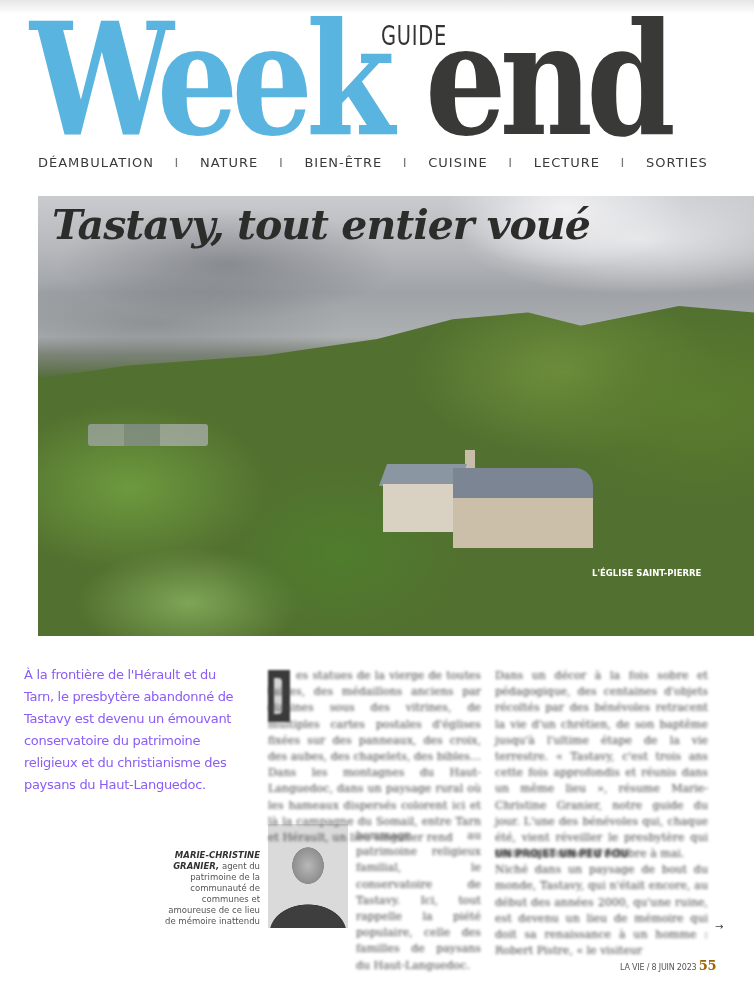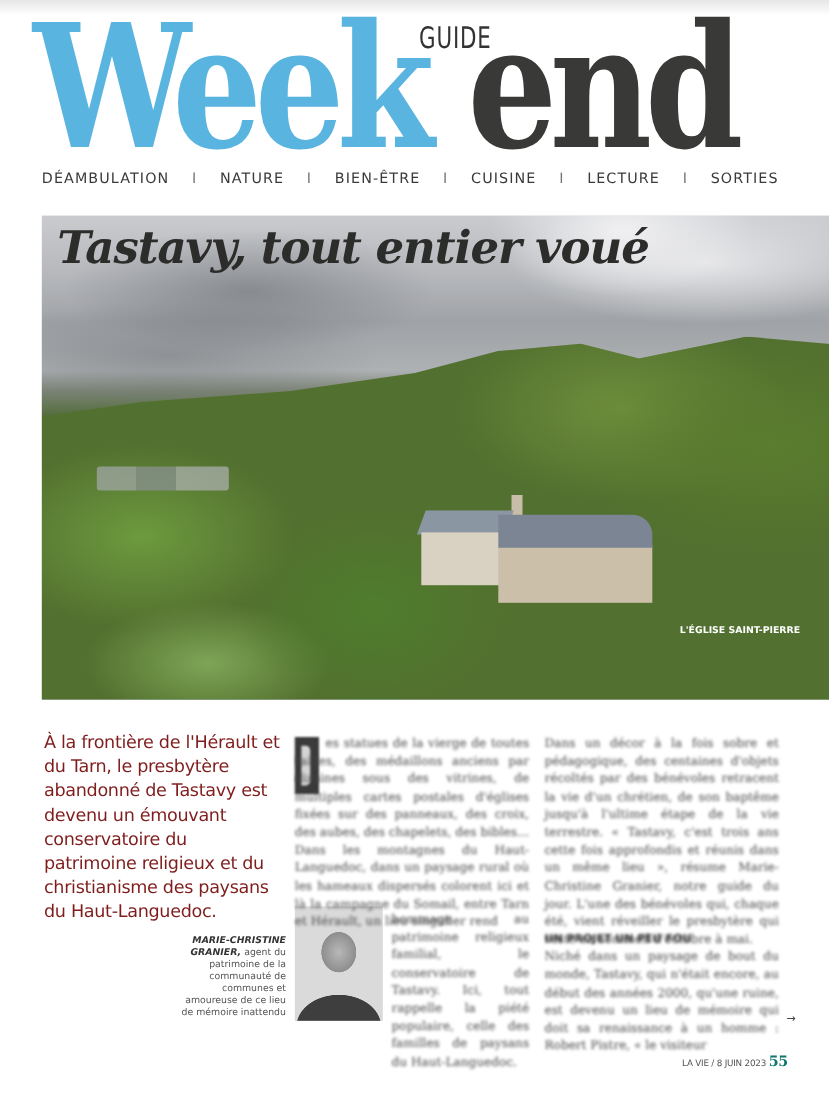--- a/index.html
+++ b/index.html
@@ -75,32 +75,32 @@
       position: absolute; left: 50px; top: 228px; width: 120px; height: 22px;
       background: linear-gradient(90deg, #a5a9ad 0 30%, #8d9298 30% 60%, #b0b3b5 60% 100%);
       opacity: 0.7; border-radius: 3px;
     }
     .headline {
       position: absolute; left: 14px; top: 6px; width: 560px;
       font-family: "DejaVu Serif", serif; font-style: italic; font-weight: bold;
       font-size: 41px; line-height: 46px; color: #2c2c2a; letter-spacing: -1px;
     }
     .caption {
-      position: absolute; left: 580px; top: 372px; width: 115px;
+      position: absolute; left: 554px; top: 372px; width: 115px;
       font-family: "DejaVu Sans", sans-serif; font-size: 8.5px; line-height: 11px;
       color: #ffffff; font-weight: bold;
     }
     .caption .cap-title { font-weight: bold; letter-spacing: 0; }
     .caption .cap-body { font-weight: normal; }
 
     
     .chapo {
-      position: absolute; left: 40px; top: 664px; width: 215px;
-      font-family: "DejaVu Sans", sans-serif; font-size: 16px; line-height: 22px;
-      color: #7f1d1d; letter-spacing: -0.3px;
+      position: absolute; left: 24px; top: 664px; width: 215px;
+      font-family: "DejaVu Sans", sans-serif; font-size: 13px; line-height: 22px;
+      color: #8b5cf6; letter-spacing: -0.3px;
     }
     .portrait-caption {
       position: absolute; left: 160px; top: 850px; width: 100px;
       font-family: "DejaVu Sans", sans-serif; font-size: 8.5px; line-height: 11px;
       color: #555; text-align: right;
     }
     .portrait-caption b { color: #333; font-style: italic; }
     .portrait {
       position: absolute; left: 268px; top: 824px; width: 80px; height: 104px;
       background: radial-gradient(ellipse 26px 30px at 50% 40%, #b8b8b8, #8e8e8e 60%, transparent 62%),
@@ -130,21 +130,21 @@
     .subhead { font-family: "DejaVu Sans", sans-serif; font-weight: bold; font-size: 10px; color: #333; }
     .continue-arrow {
       position: absolute; left: 715px; top: 921px; font-size: 10px; color: #444;
       font-family: "DejaVu Sans", sans-serif;
     }
     .folio {
       position: absolute; left: 620px; top: 958px;
       font-family: "DejaVu Sans", sans-serif; font-size: 8px; color: #555;
       letter-spacing: -0.2px;
     }
-    .folio .pg { font-family: "DejaVu Serif", serif; font-weight: bold; font-size: 13px; color: #0f766e; }
+    .folio .pg { font-family: "DejaVu Serif", serif; font-weight: bold; font-size: 13px; color: #a16207; }
   </style>
 </head>
 <body>
 
 <div class="top-shade"></div>
 
 <header class="masthead">
   <div class="logo-week">Week</div>
   <div class="logo-end">end</div>
   <div class="guide-word">GUIDE</div>

